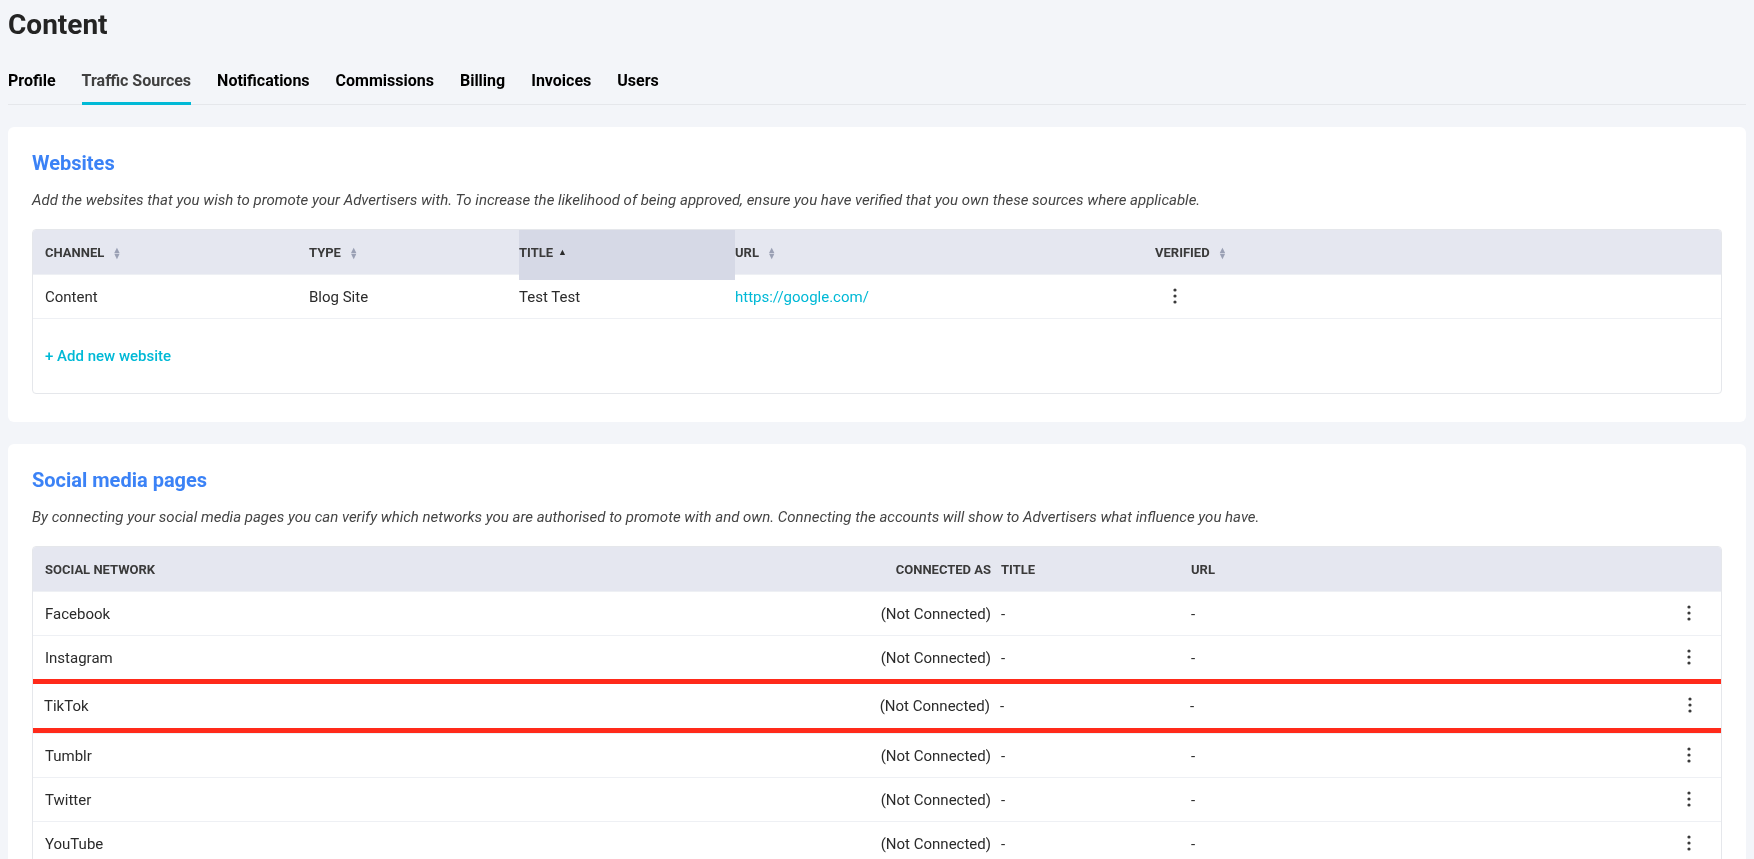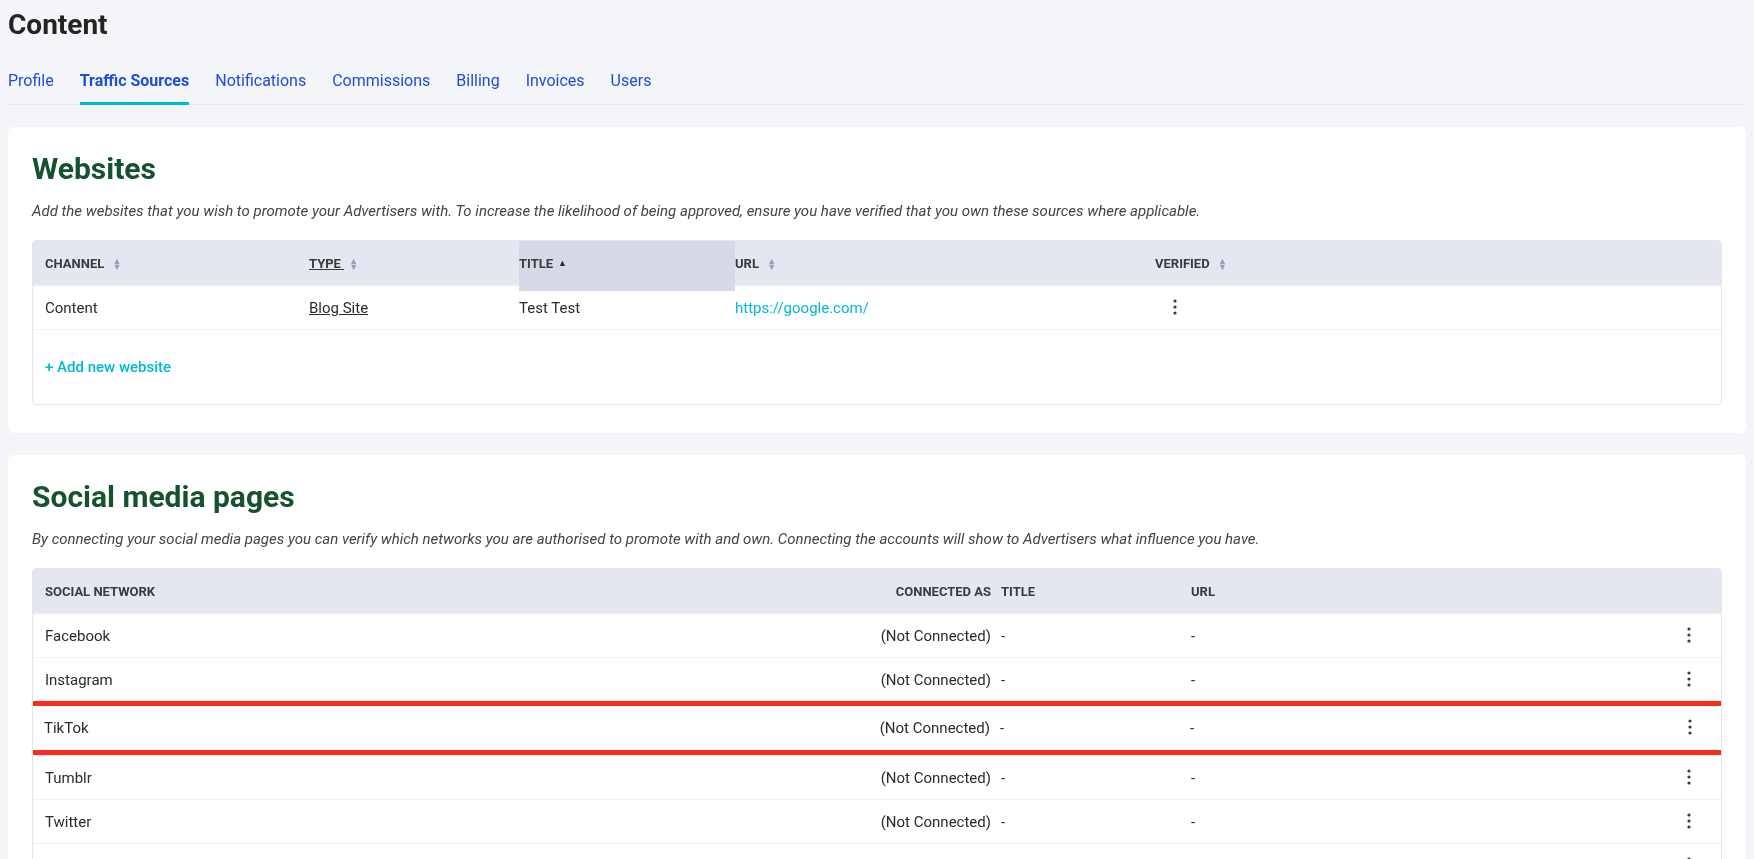--- a/index.html
+++ b/index.html
@@ -18,41 +18,41 @@
     color: #242424;
   }
   .tabs {
     display: flex;
     gap: 26px;
     margin-top: 22px;
     border-bottom: 1px solid #e5e7eb;
   }
   .tab {
     padding: 8px 0 12px 0;
-    color: #1d4ed8;
+    color: #000000;
     cursor: pointer;
     font-size: 16px;
-    font-weight: 400;
+    font-weight: 700;
   }
   .tab.active {
-    color: #1d4ed8;
+    color: #404040;
     font-weight: 700;
     border-bottom: 3px solid #00b9d6;
     margin-bottom: -1px;
   }
   .card {
     background: #fff;
     border-radius: 6px;
     margin-top: 22px;
     padding: 24px 24px 28px 24px;
   }
   .card-title {
-    font-size: 30px;
-    font-weight: 700;
-    color: #14532d;
+    font-size: 20px;
+    font-weight: 700;
+    color: #3b82f6;
     margin-bottom: 16px;
   }
   .card-desc {
     color: #444;
     margin-bottom: 20px;
     font-size: 15px;
     font-style: italic;
   }
   .table {
     width: 100%;
@@ -70,21 +70,21 @@
   .row.header {
     background: #e5e7f0;
     border-top: none;
     font-size: 13px;
     font-weight: 700;
     color: #3a3a3a;
     text-transform: uppercase;
   }
   .row .col { padding-right: 10px; }
   .websites .c-channel { flex: 0 0 264px; }
-  .websites .c-type    { flex: 0 0 210px; text-decoration: underline; }
+  .websites .c-type    { flex: 0 0 210px; }
   .websites .c-title   { flex: 0 0 216px; }
   .websites .c-url     { flex: 0 0 420px; }
   .websites .c-verified{ flex: 1 1 auto; }
   .websites .c-actions { flex: 0 0 40px; text-align: right; }
   .row.header .c-title.sorted { background: #d6d9e6; margin: -10px 0; padding: 10px 10px 10px 0; align-self: stretch; display:flex; align-items:center; }
   .sort-icons { display:inline-flex; gap:0; margin-left:5px; vertical-align:middle; }
   .sort-icon { font-size: 9px; color: #9aa0b4; line-height: 6px; }
   .sort-icon.active { color: #2b2b2b; }
   .sort-icons.stack { flex-direction: column; }
   .link { color: #00b9d6; text-decoration: none; cursor: pointer; }

